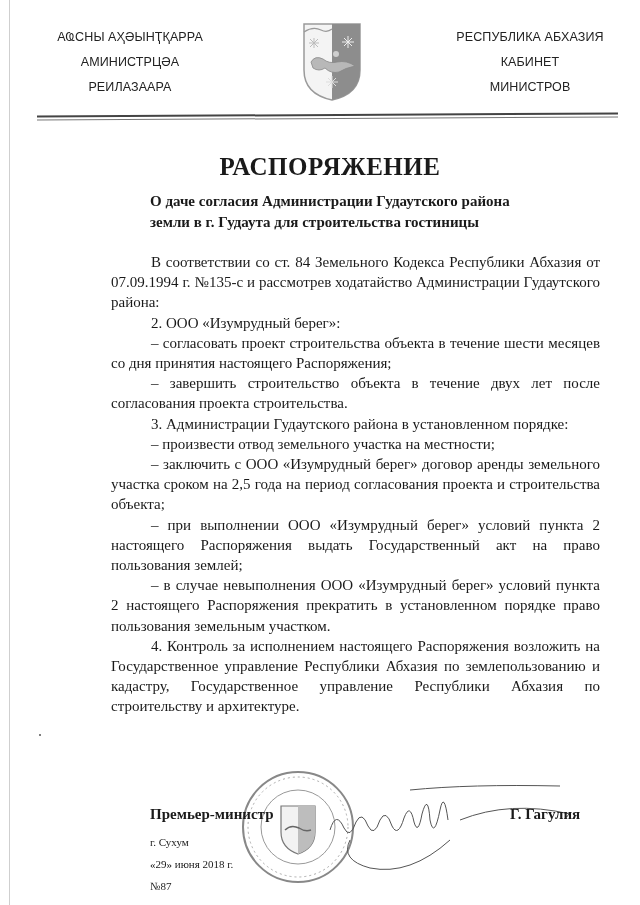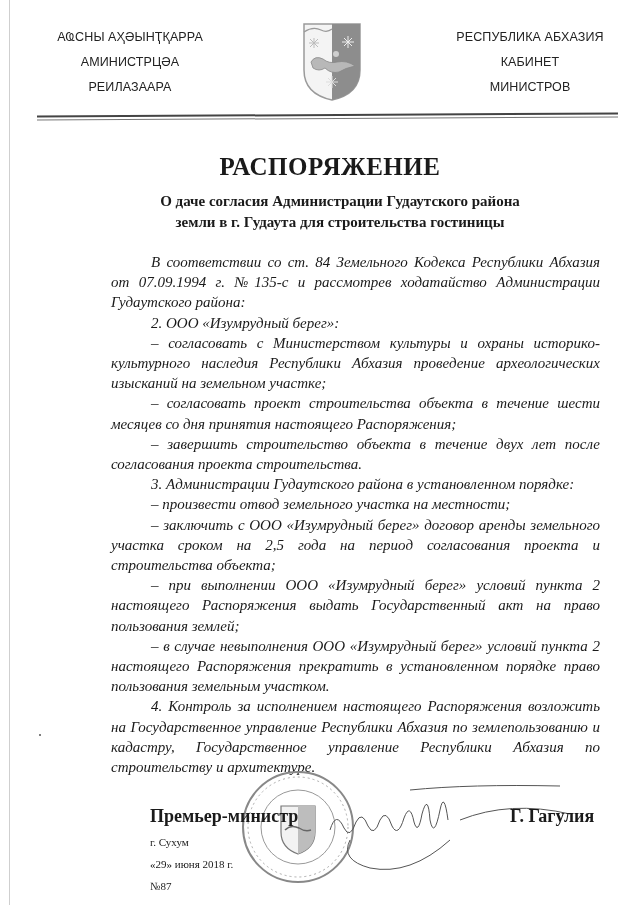--- a/index.html
+++ b/index.html
@@ -4,25 +4,25 @@
 <style>
   html, body { margin: 0; padding: 0; background: #ffffff; }
   body { width: 640px; height: 905px; position: relative; overflow: hidden; font-family: "Liberation Serif", serif; color: #1a1a1a; }
   .page { position: absolute; left: 0; top: 0; width: 640px; height: 905px; border-left: 1px solid #cfcfcf; box-sizing: border-box; margin-left: 9px; }
   .hdr { position: absolute; font-family: "Liberation Sans", sans-serif; font-size: 12.5px; color: #222; letter-spacing: 0.1px; }
   .hdr-left { left: 0; width: 240px; text-align: center; }
   .hdr-right { left: 400px; width: 240px; text-align: center; }
   .emblem { position: absolute; left: 291px; top: 22px; width: 62px; height: 80px; }
   .rule { position: absolute; left: 27px; top: 114px; width: 581px; height: 5px; border-top: 2px solid #444; border-bottom: 1.5px solid #777; transform: rotate(-0.3deg); box-sizing: border-box; }
   .title { position: absolute; left: 0; width: 640px; top: 153px; text-align: center; font-weight: bold; font-size: 25px; letter-spacing: 0.5px; }
-  .subtitle { position: absolute; left: 140px; width: 380px; top: 191px; text-align: center; font-weight: bold; font-size: 15px; line-height: 21px; }
-  .body-text { position: absolute; left: 101px; width: 489px; font-size: 15px; line-height: 20.2px; text-align: justify; font-style: italic; }
+  .subtitle { position: absolute; left: 140px; width: 380px; top: 191px; font-weight: bold; font-size: 15px; line-height: 21px; }
+  .body-text { position: absolute; left: 101px; width: 489px; font-size: 15px; line-height: 20.2px; text-align: justify; }
   .body-text p { margin: 0; text-indent: 40px; }
   .body-text p.gap { margin-top: 12px; }
-  .sig { position: absolute; font-size: 18px; }
+  .sig { position: absolute; font-size: 15px; }
   .sig-title { left: 140px; top: 806px; font-weight: bold; }
   .sig-name { left: 500px; top: 806px; font-weight: bold; }
   .small { position: absolute; left: 140px; font-size: 11px; }
   .stamp { position: absolute; left: 231px; top: 770px; width: 115px; height: 115px; }
   .signature { position: absolute; left: 300px; top: 780px; width: 270px; height: 100px; }
   .dot { position: absolute; left: 29px; top: 734px; width: 2px; height: 2px; background: #555; border-radius: 1px; }
 </style>
 </head>
 <body>
 
@@ -67,21 +67,20 @@
   <div class="title">РАСПОРЯЖЕНИЕ</div>
 
   <div class="subtitle">
     <div>О даче согласия Администрации Гудаутского района</div>
     <div>земли в г. Гудаута для строительства гостиницы</div>
   </div>
 
   <div class="body-text" style="top:252px">
     <p>В соответствии со ст. 84 Земельного Кодекса Республики Абхазия от 07.09.1994 г. №135-с и рассмотрев ходатайство Администрации Гудаутского района:</p>
     <p>2. ООО «Изумрудный берег»:</p>
-    <p>– согласовать с Министерством культуры и охраны историко-культурного наследия Республики Абхазия проведение археологических изысканий на земельном участке;</p>
     <p>– согласовать проект строительства объекта в течение шести месяцев со дня принятия настоящего Распоряжения;</p>
     <p>– завершить строительство объекта в течение двух лет после согласования проекта строительства.</p>
     <p>3. Администрации Гудаутского района в установленном порядке:</p>
     <p>– произвести отвод земельного участка на местности;</p>
     <p>– заключить с ООО «Изумрудный берег» договор аренды земельного участка сроком на 2,5 года на период согласования проекта и строительства объекта;</p>
     <p>– при выполнении ООО «Изумрудный берег» условий пункта 2 настоящего Распоряжения выдать Государственный акт на право пользования землей;</p>
     <p>– в случае невыполнения ООО «Изумрудный берег» условий пункта 2 настоящего Распоряжения прекратить в установленном порядке право пользования земельным участком.</p>
     <p>4. Контроль за исполнением настоящего Распоряжения возложить на Государственное управление Республики Абхазия по землепользованию и кадастру, Государственное управление Республики Абхазия по строительству и архитектуре.</p>
   </div>
 

